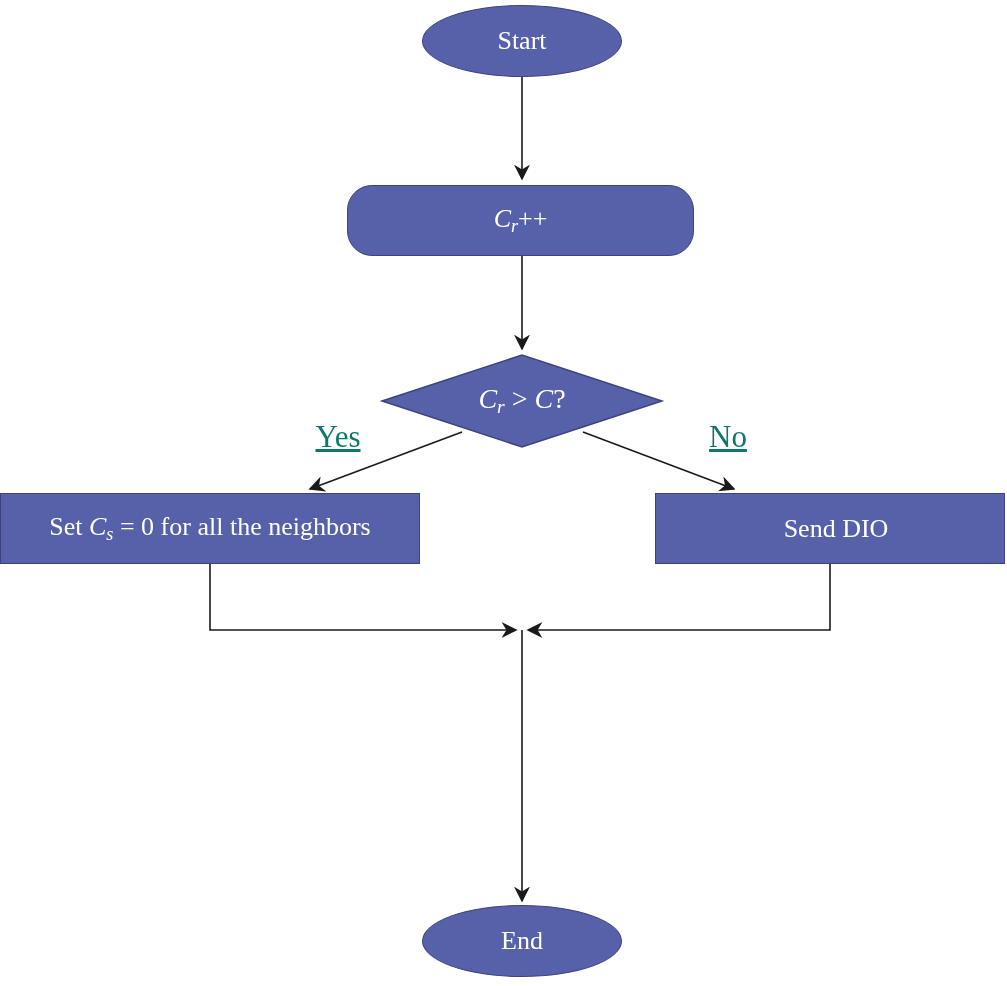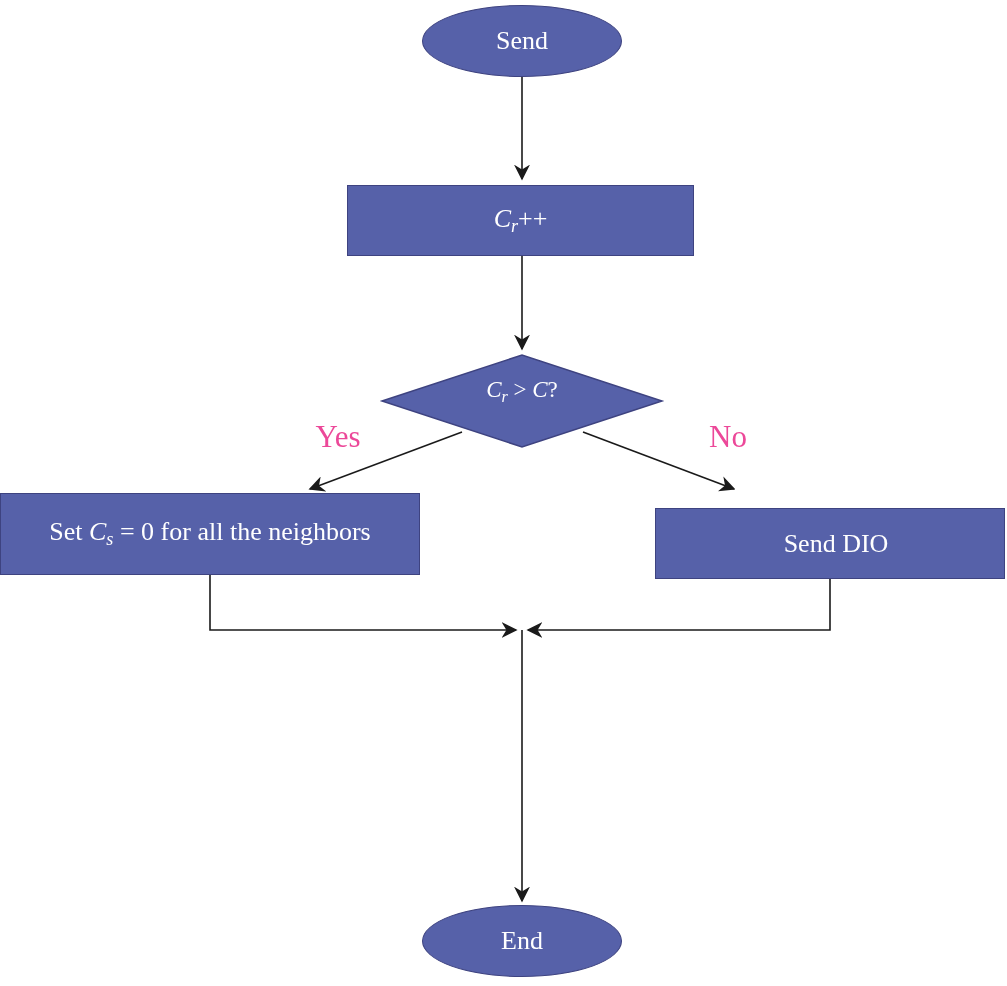--- a/index.html
+++ b/index.html
@@ -36,38 +36,40 @@
   }
   .ellipse {
     border-radius: 50%;
   }
   .diamond-label {
     position: absolute;
     background: transparent;
     border: none;
     color: #ffffff;
     display: flex;
+    align-items: center;
     justify-content: center;
-    font-size: 23px;
+    font-size: 28px;
     white-space: nowrap;
   }
   .mathvar {
     font-style: italic;
   }
   .mathsub {
     font-style: italic;
     font-size: 0.70em;
     vertical-align: -0.28em;
   }
   .edge-label {
     position: absolute;
-    color: #ec4899;
+    color: #0f766e;
     font-size: 31px;
     width: 90px;
     text-align: center;
+    text-decoration: underline;
   }
 </style>
 </head>
 <body>
 
 <div class="canvas">
 
   <svg class="connectors" viewBox="0 0 1007 986" xmlns="http://www.w3.org/2000/svg">
     <defs>
       <marker id="arrow" viewBox="0 0 10 10" refX="9" refY="5" markerWidth="10" markerHeight="10" orient="auto-start-reverse">
@@ -86,49 +88,49 @@
     <line x1="583" y1="432" x2="734" y2="489" stroke="#1a1a1a" stroke-width="1.6" marker-end="url(#arrow)"></line>
 
     <polyline points="210,564 210,630 516,630" fill="none" stroke="#1a1a1a" stroke-width="1.6" marker-end="url(#arrow)"></polyline>
 
     <polyline points="830,564 830,630 528,630" fill="none" stroke="#1a1a1a" stroke-width="1.6" marker-end="url(#arrow)"></polyline>
 
     <line x1="522" y1="630" x2="522" y2="901" stroke="#1a1a1a" stroke-width="1.6" marker-end="url(#arrow)"></line>
   </svg>
 
   <div class="node ellipse" style="left:422px; top:5px; width:200px; height:72px;">
-    <span>Send</span>
+    <span>Start</span>
   </div>
 
-  <div class="node" style="left:347px; top:185px; width:347px; height:71px;">
+  <div class="node" style="left:347px; top:185px; width:347px; height:71px;border-radius:25px;">
     <span>
       <span class="mathvar">C</span><span class="mathsub">r</span><span>++</span>
     </span>
   </div>
 
   <div class="diamond-label" style="left:392px; top:377px; width:260px; height:48px;">
     <span>
       <span class="mathvar">C</span><span class="mathsub">r</span><span> &gt; </span><span class="mathvar">C</span><span>?</span>
     </span>
   </div>
 
   <div class="edge-label" style="left:293px; top:419px;">
     <span>Yes</span>
   </div>
   <div class="edge-label" style="left:683px; top:419px;">
     <span>No</span>
   </div>
 
-  <div class="node" style="left:0px; top:493px; width:420px; height:82px;">
+  <div class="node" style="left:0px; top:493px; width:420px; height:71px;">
     <span>
       <span>Set </span><span class="mathvar">C</span><span class="mathsub">s</span><span> = 0 for all the neighbors</span>
     </span>
   </div>
 
-  <div class="node" style="left:655px; top:508px; width:350px; height:71px;padding-left:12px;">
+  <div class="node" style="left:655px; top:493px; width:350px; height:71px;padding-left:12px;">
     <span>Send DIO</span>
   </div>
 
   <div class="node ellipse" style="left:422px; top:905px; width:200px; height:72px;text-align:center;">
     <span>End</span>
   </div>
 
 </div>
 
 </body></html>

